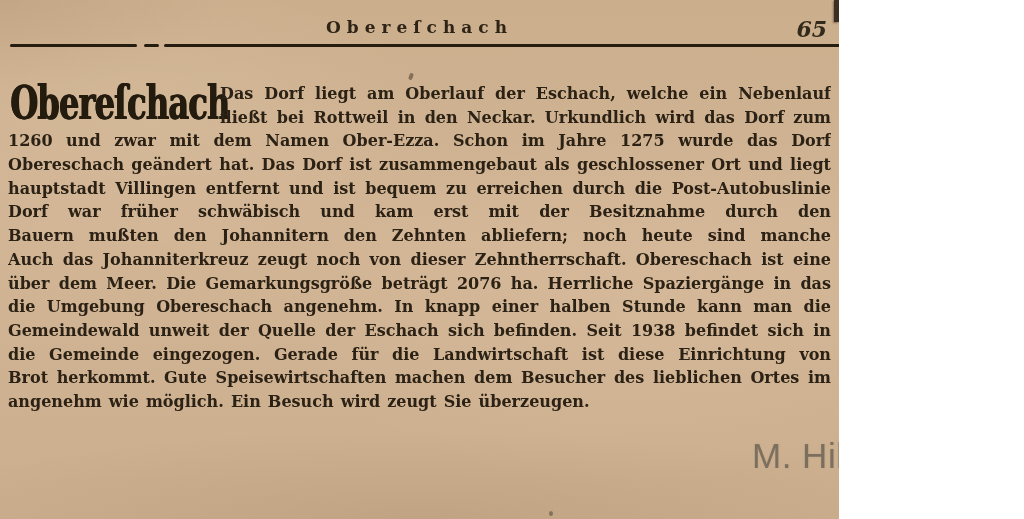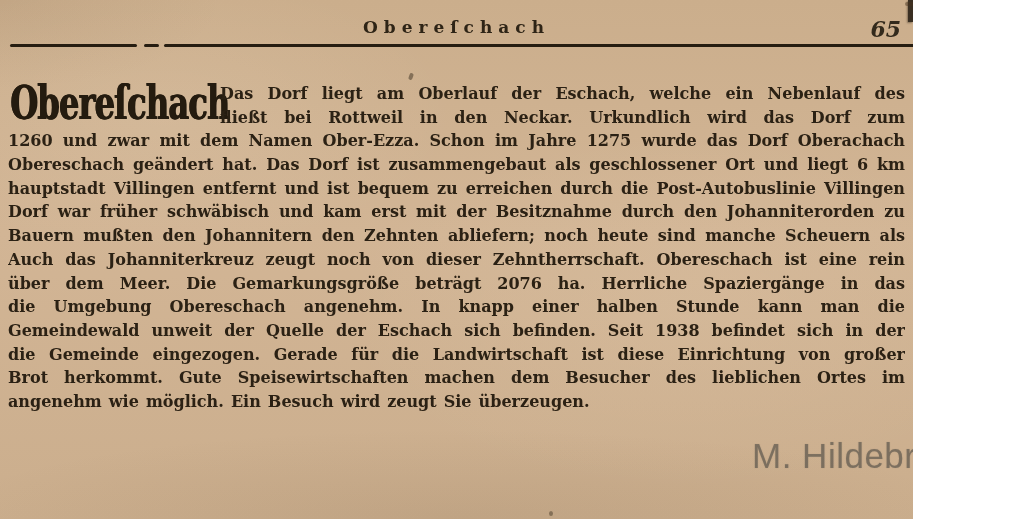--- a/index.html
+++ b/index.html
@@ -1,20 +1,20 @@
 <!DOCTYPE html>
 <html><head>
 <meta charset="utf-8">
 <style>
   html, body { margin: 0; padding: 0; }
   body { font-family: "DejaVu Serif", serif; }
 
   .page {
     position: relative;
-    width: 913px;
+    width: 839px;
     height: 519px;
     overflow: hidden;
     background-color: #cdb08f;
     background-image:
       radial-gradient(ellipse 420px 200px at 18% 22%, rgba(255,244,225,0.10), rgba(0,0,0,0) 70%),
       radial-gradient(ellipse 500px 260px at 75% 60%, rgba(255,240,218,0.08), rgba(0,0,0,0) 70%),
       radial-gradient(ellipse 700px 120px at 50% 100%, rgba(92,70,48,0.10), rgba(0,0,0,0) 75%),
       radial-gradient(ellipse 300px 120px at 0% 0%, rgba(92,70,48,0.08), rgba(0,0,0,0) 75%),
       linear-gradient(180deg, #cbae8c 0%, #d2b595 45%, #cbae8d 100%);
     color: #2b2114;

